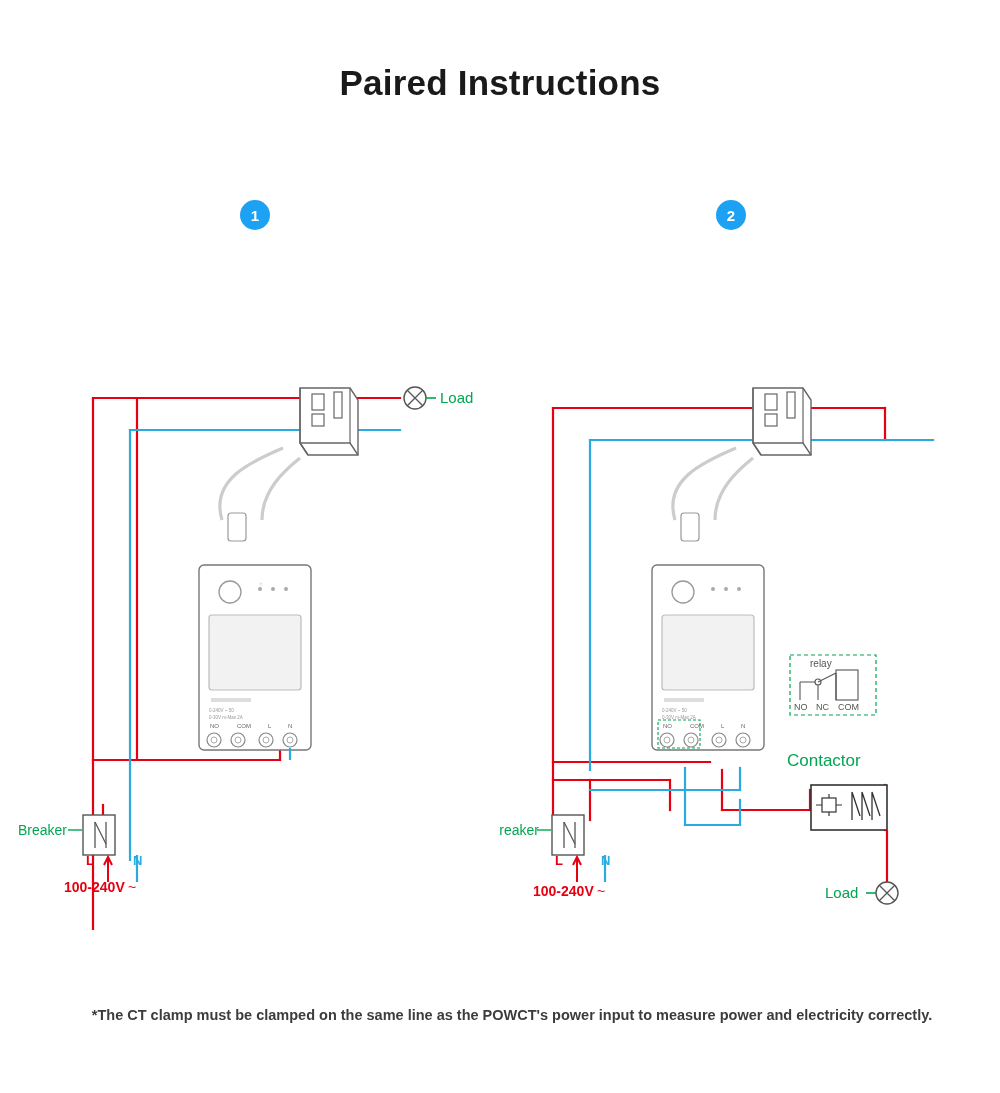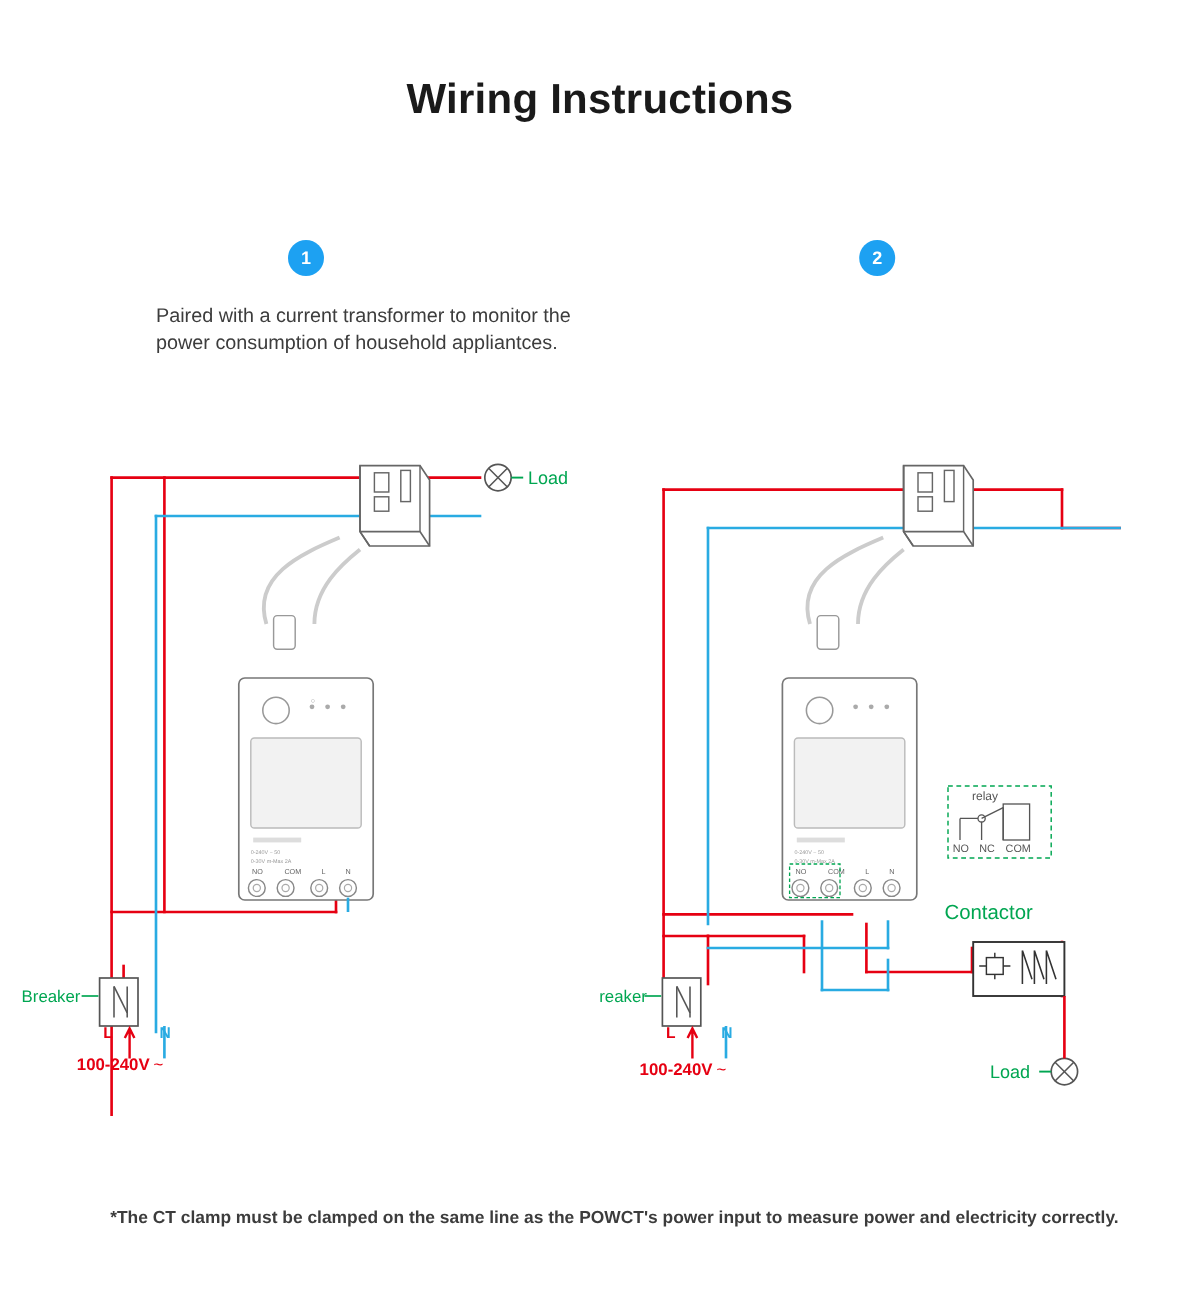--- a/index.html
+++ b/index.html
@@ -59,25 +59,24 @@
     font-size: 14.5px;
     color: #3c3c3c;
     font-weight: bold;
   }
   svg.diagram { position: absolute; left: 0; top: 0; }
   .lbl { font-family: "Liberation Sans", sans-serif; }
 </style>
 </head>
 <body>
 
-<h1 class="page-title">Wiring Instructions</h1>
+<h1 class="page-title">Paired Instructions</h1>
 
 <div class="col col-1">
   <div class="badge">1</div>
-  <p class="desc">Paired with a current transformer to monitor the power consumption of household appliantces.</p>
 </div>
 
 <div class="col col-2">
   <div class="badge">2</div>
 </div>
 
 <svg class="diagram" width="500" height="560" viewBox="0 0 500 560" style="left:0px; top:370px;">
   <g fill="none" stroke-linecap="square">
 
     <g stroke="#e60012" stroke-width="2.2">

